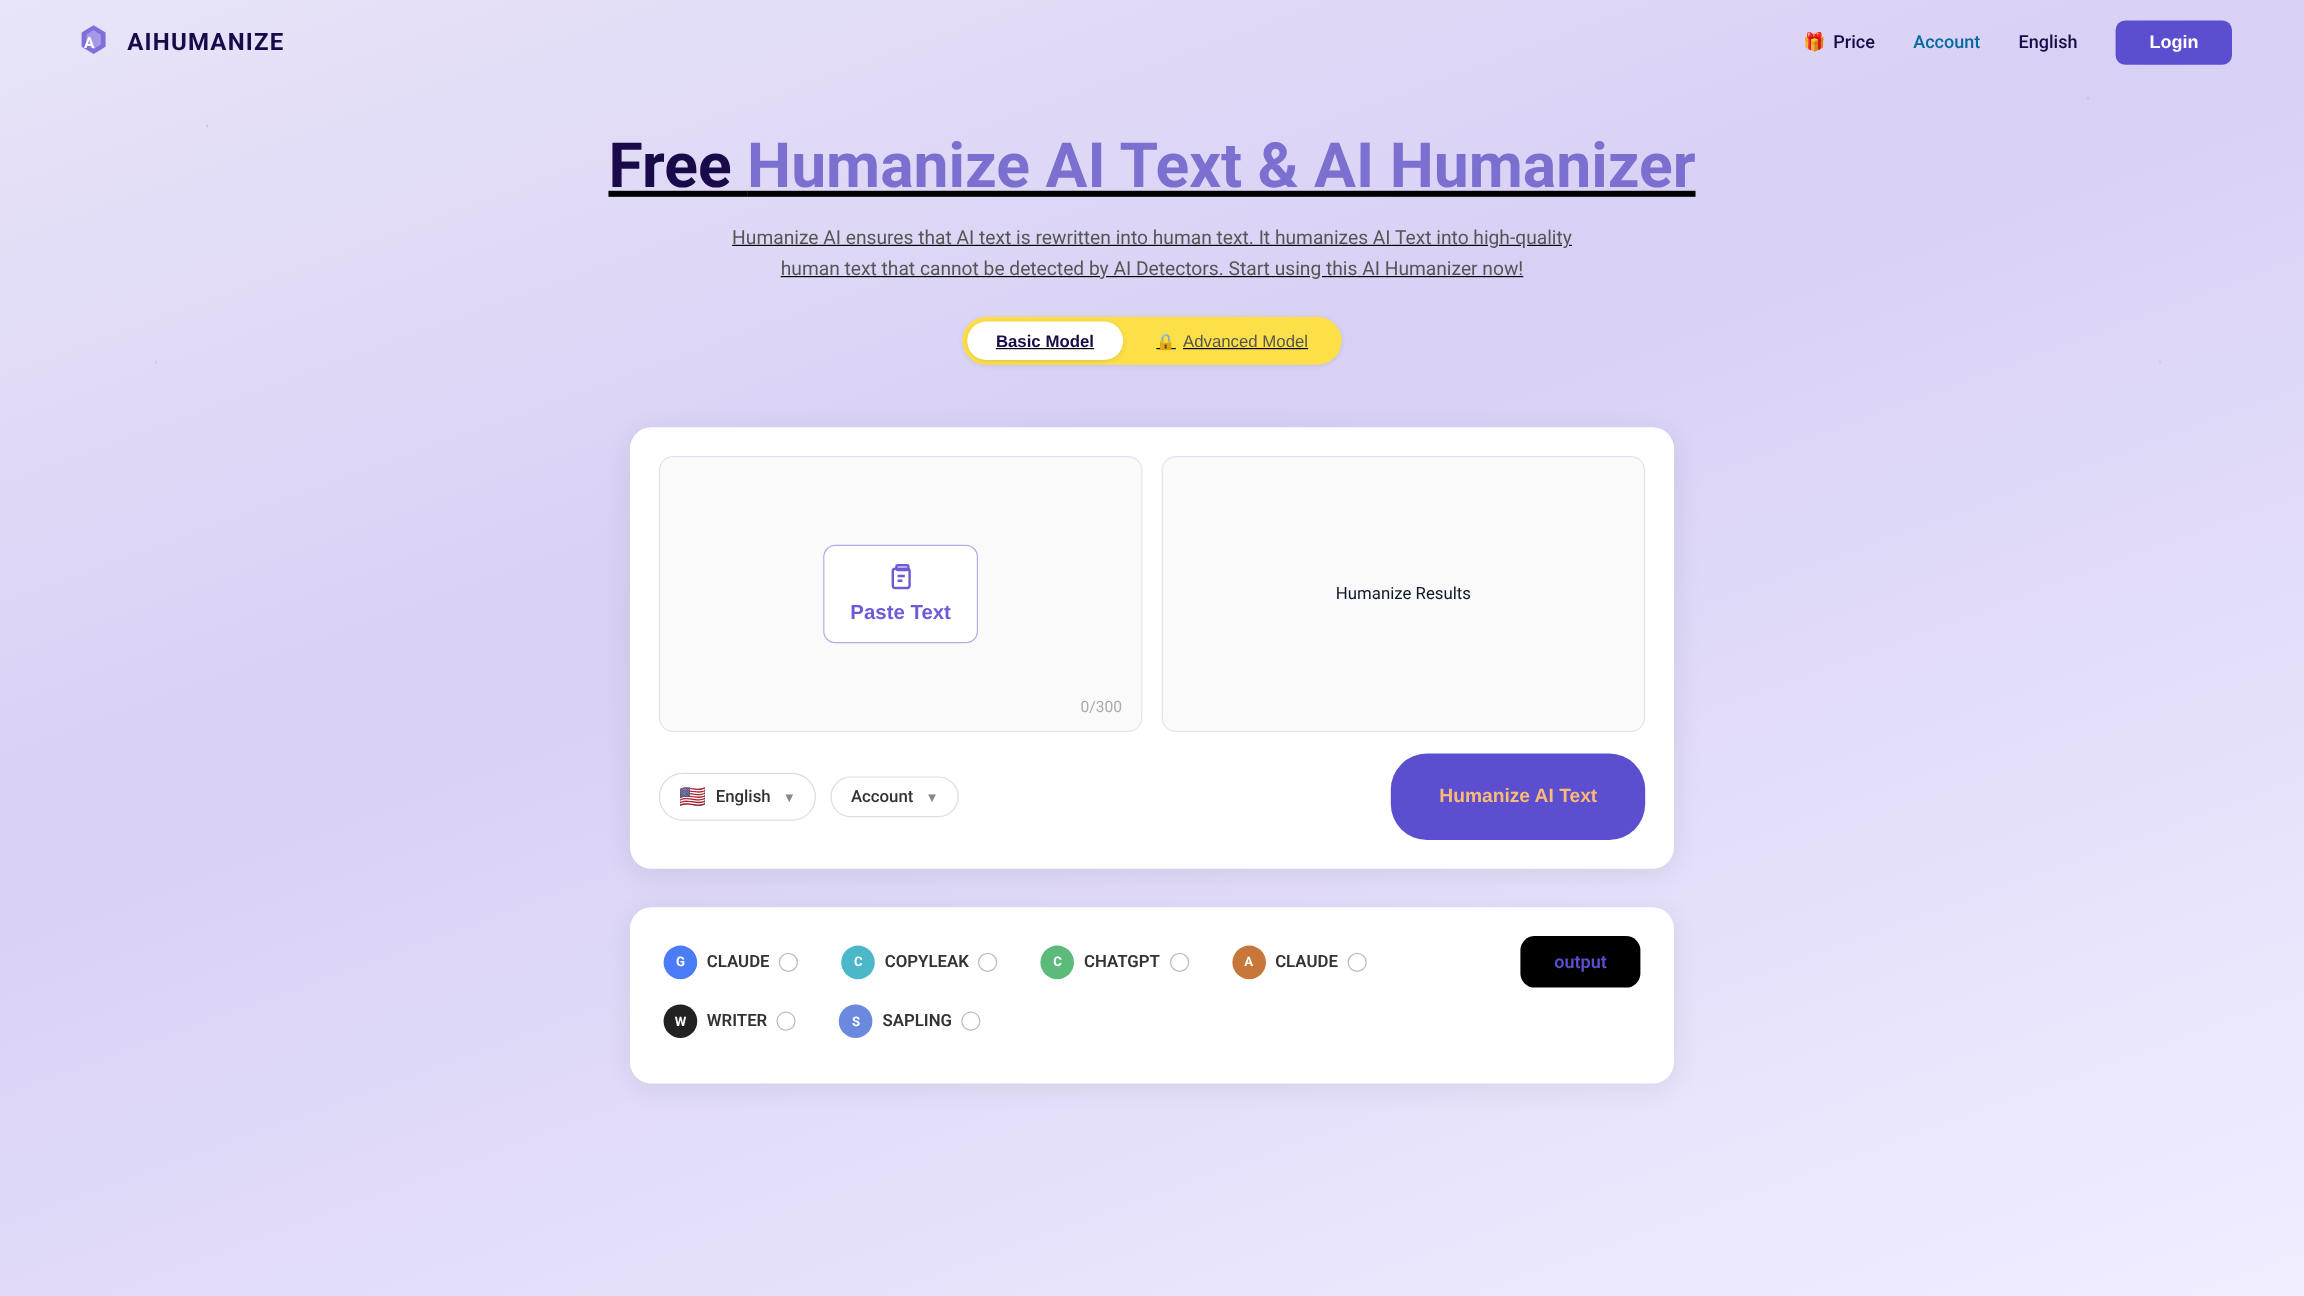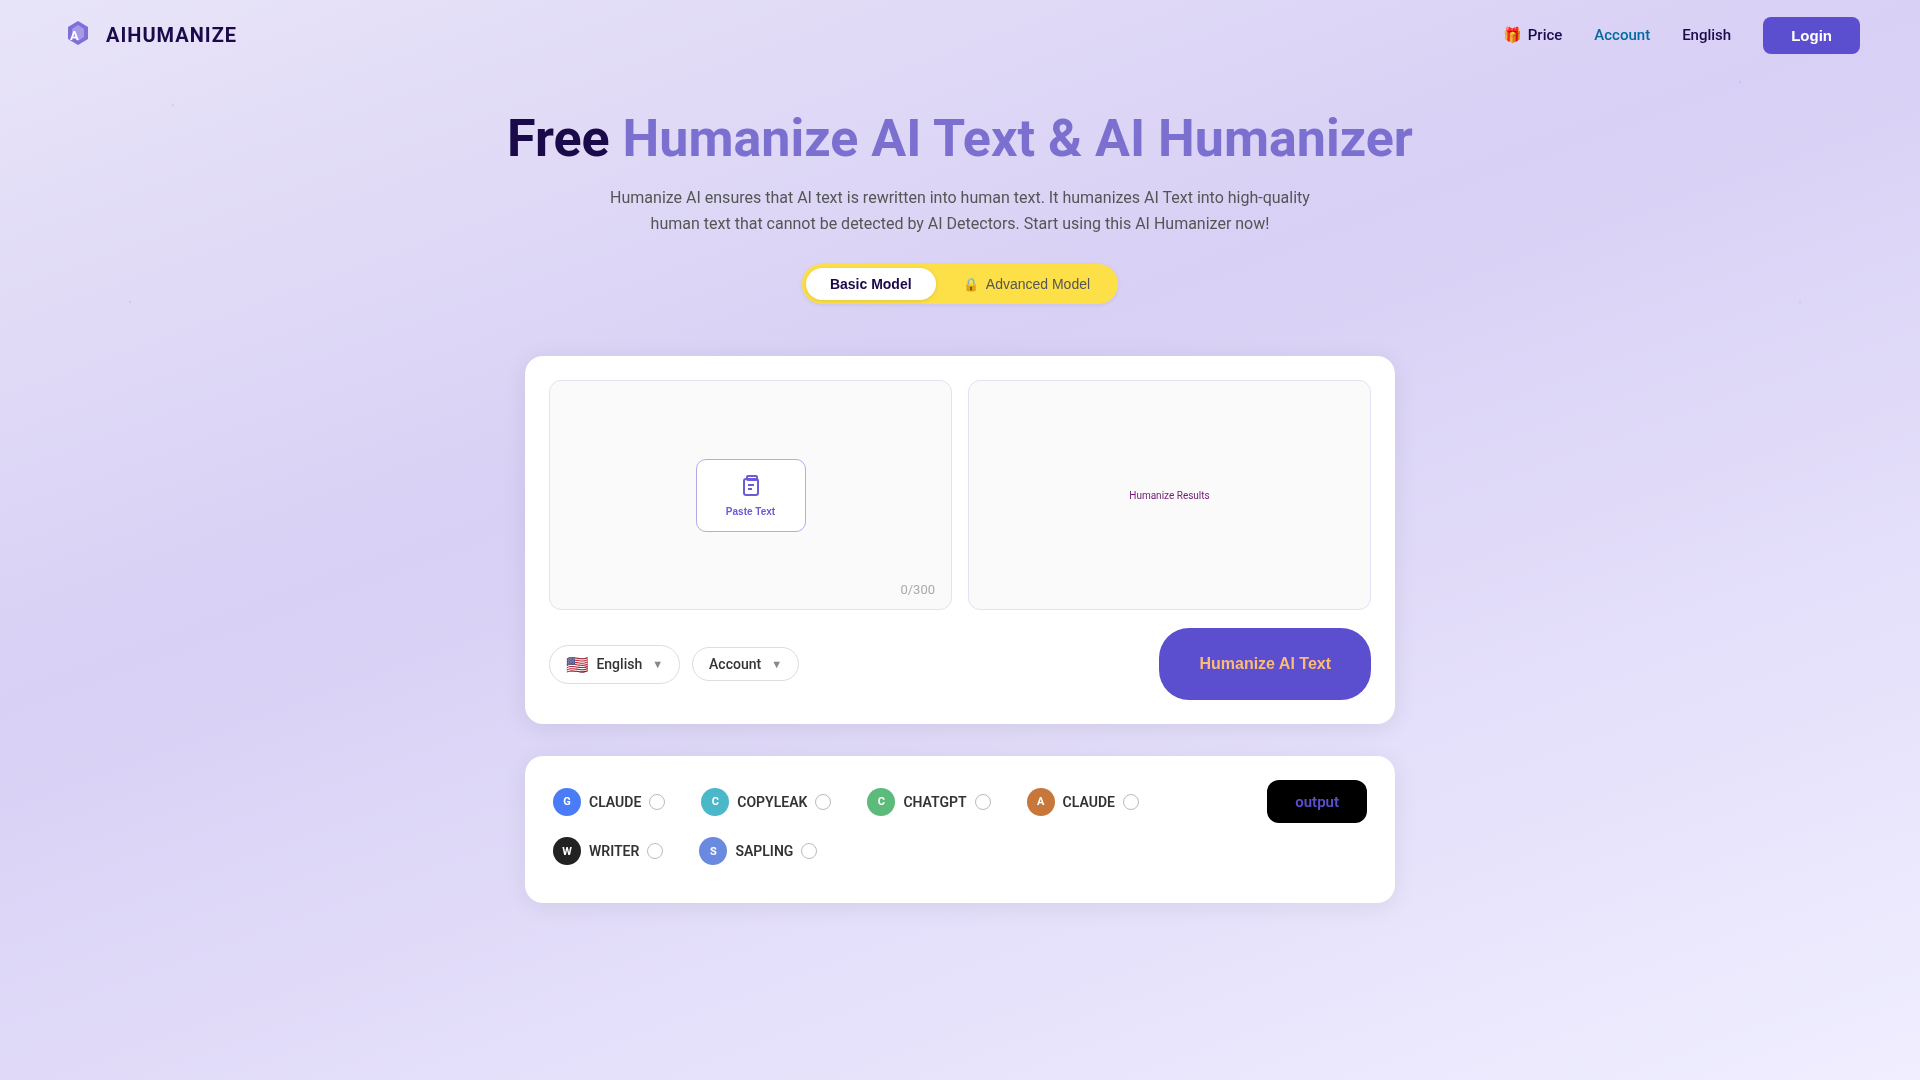--- a/index.html
+++ b/index.html
@@ -107,20 +107,21 @@
       font-weight: 600;
       cursor: pointer;
     }
 
     
     .hero {
       text-align: center;
       padding: 40px 20px 20px;
       position: relative;
       z-index: 5;
+      text-decoration: underline;
     }
     .hero-title {
       font-size: 52px;
       font-weight: 700;
       color: #1a0a4a;
       line-height: 1.1;
       margin-bottom: 18px;
     }
     .hero-title-highlight {
       color: #7b6fd0;
@@ -211,42 +212,42 @@
       display: flex;
       flex-direction: column;
       align-items: center;
       gap: 8px;
       border: 1.5px solid #b8a8e8;
       border-radius: 10px;
       padding: 14px 22px;
       background: #fff;
       cursor: pointer;
       color: #6b5bd6;
-      font-size: 10px;
+      font-size: 17px;
       font-weight: 600;
       min-width: 110px;
     }
     .panel-btn svg {
       width: 24px; height: 24px;
     }
     .char-count {
       position: absolute;
       bottom: 12px;
       right: 16px;
       font-size: 13px;
       color: #aaa;
     }
     .panel-output {
       display: flex;
       align-items: center;
       justify-content: center;
     }
     .humanize-results-label {
-      color: #701a75;
-      font-size: 10px;
+      color: #0f172a;
+      font-size: 14px;
     }
 
     
     .bottom-bar {
       display: flex;
       align-items: center;
       gap: 12px;
     }
     .lang-select, .tone-select {
       display: flex;

